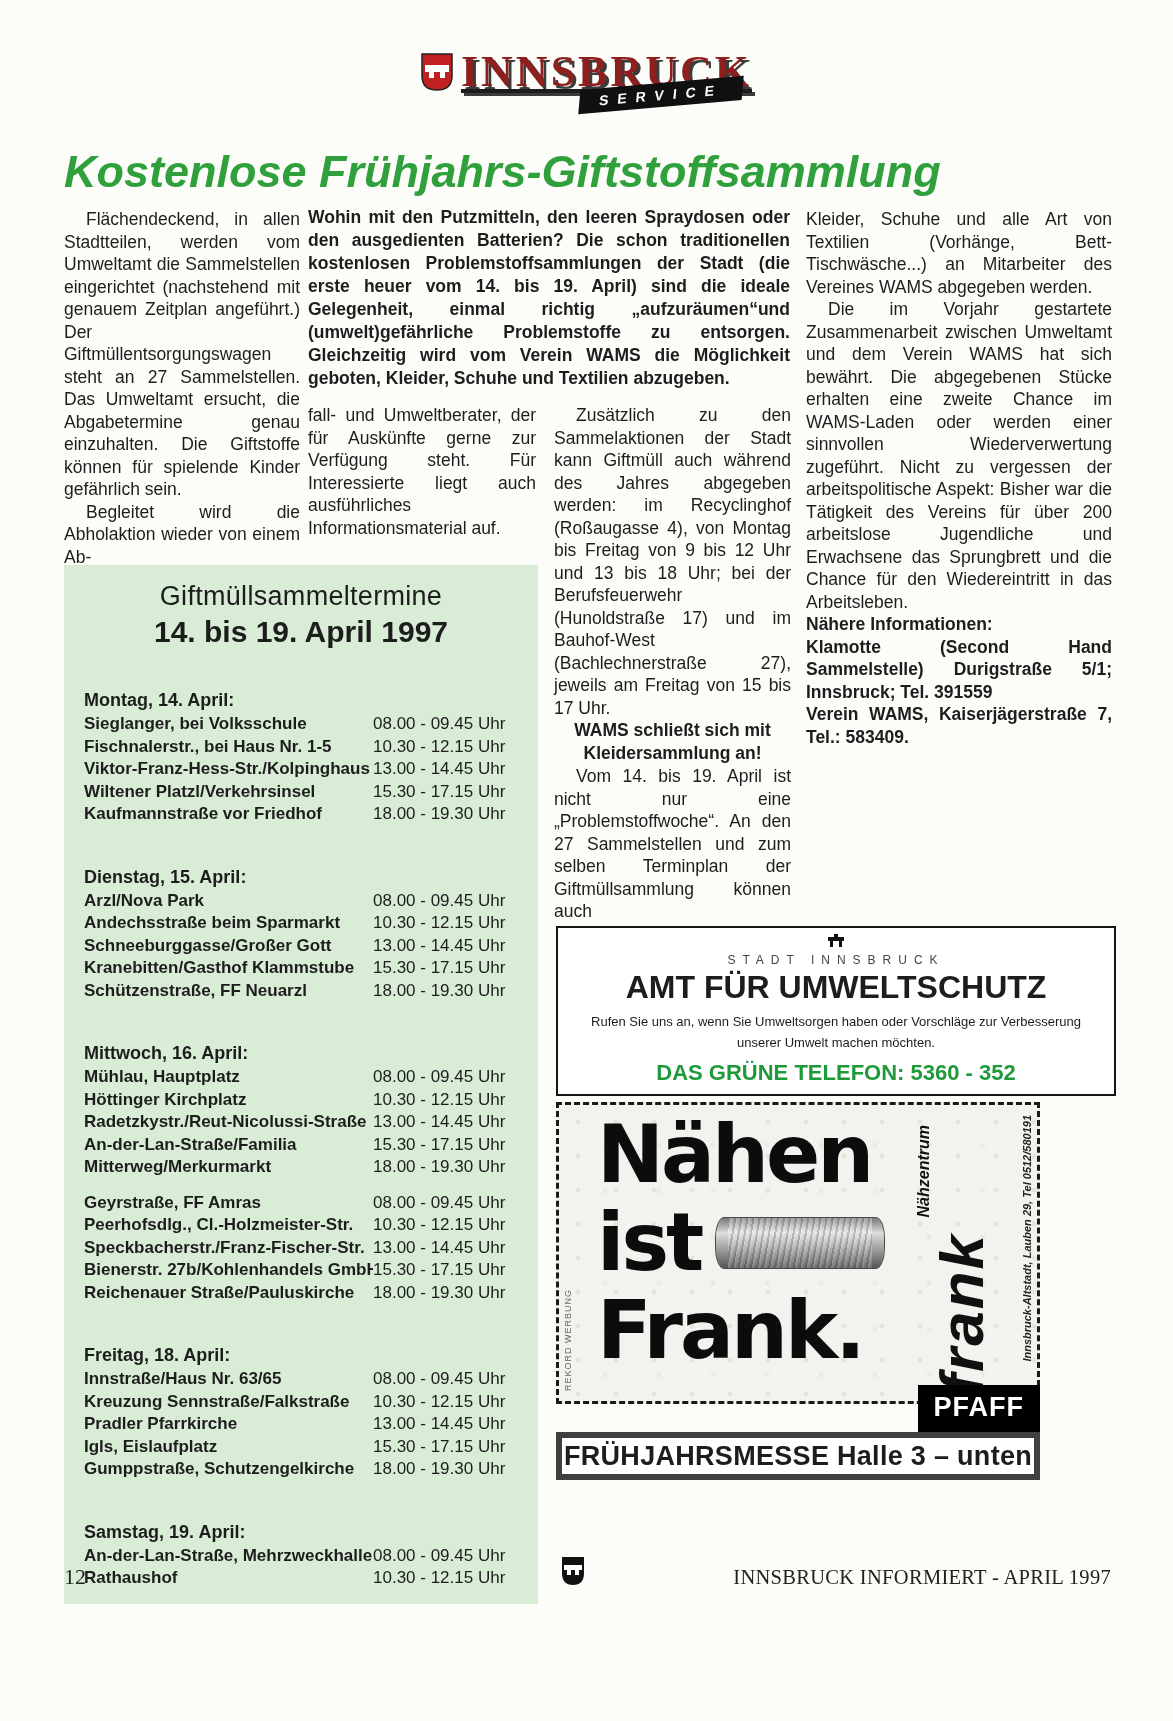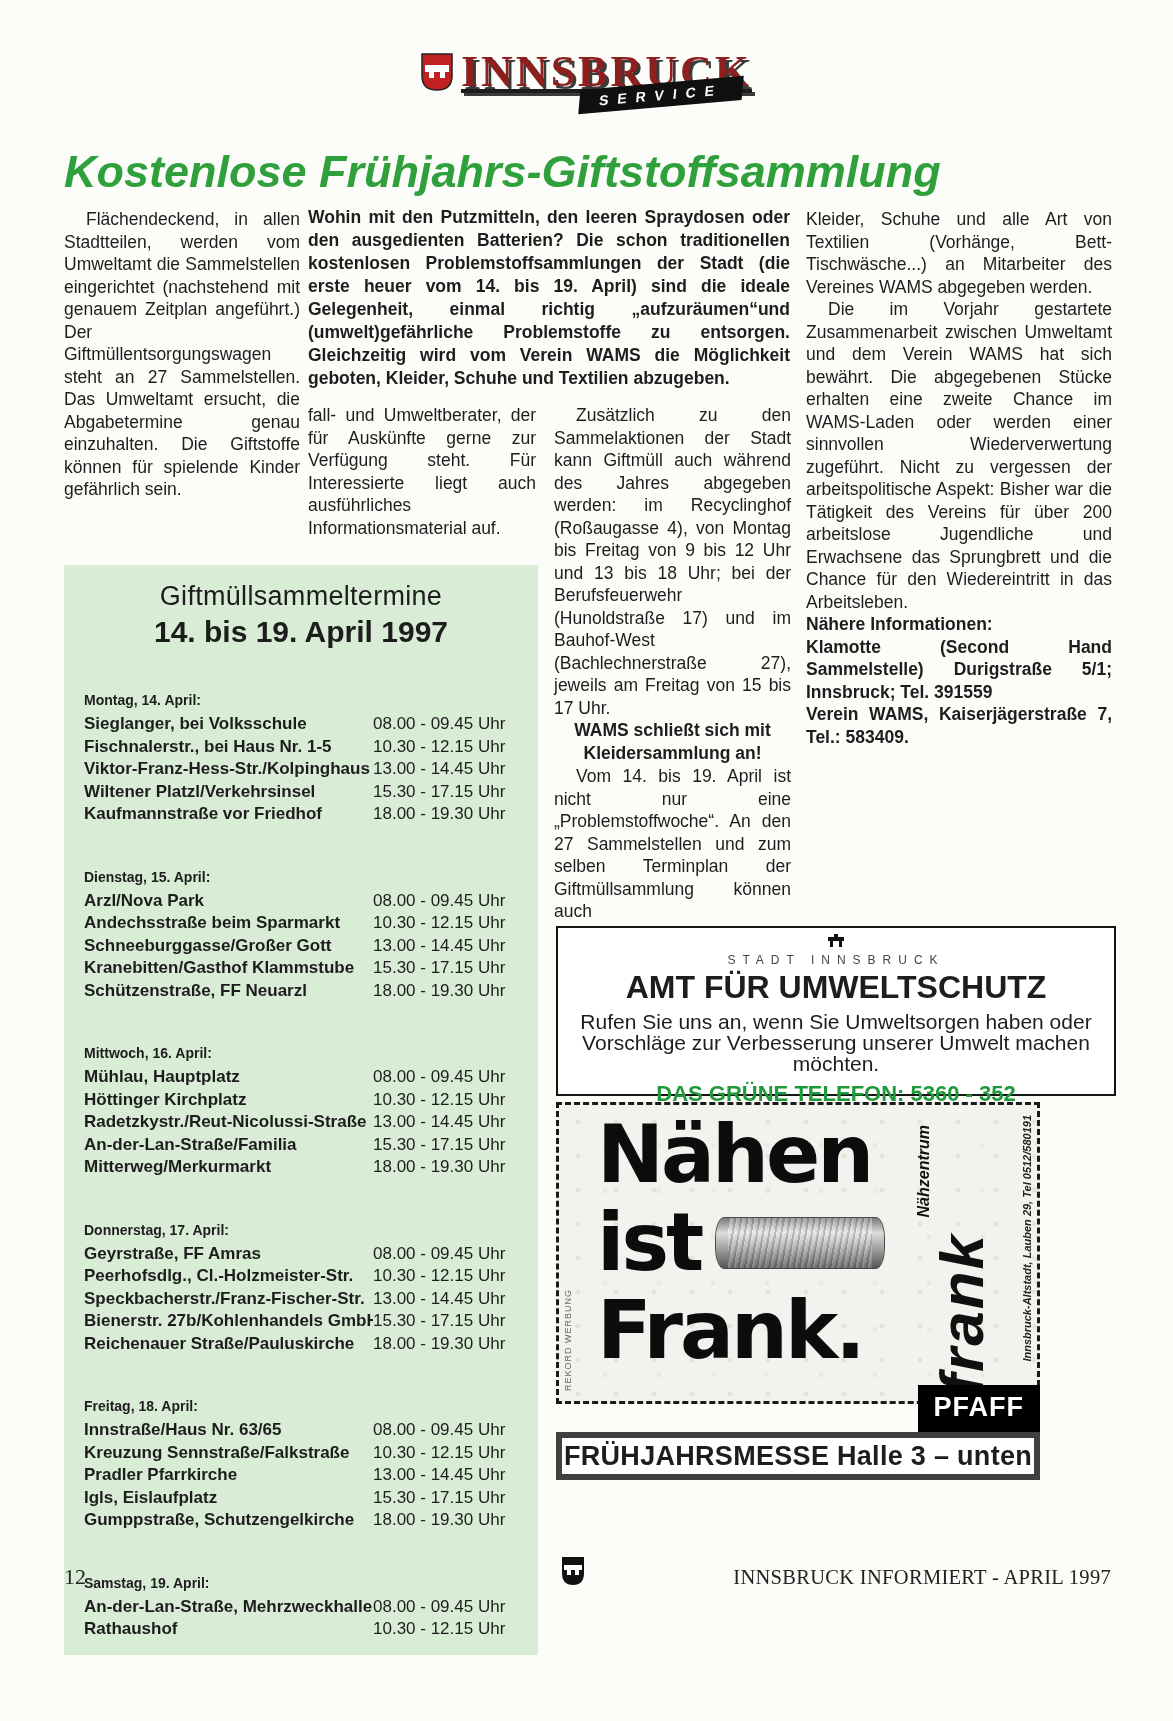--- a/index.html
+++ b/index.html
@@ -50,33 +50,33 @@
   .info-heading { margin-top: 16px; }
 
   
   .schedule-box {
     position: absolute; top: 565px; left: 64px; width: 474px; min-height: 938px;
     background: var(--box-green); padding: 16px 20px 14px;
   }
   .schedule-title  { font-size: 27px; font-weight: normal; text-align: center; letter-spacing: 0.3px; }
   .schedule-title2 { font-size: 30px; font-weight: bold; text-align: center; margin-top: 3px; }
   .day-block { margin-top: 13px; }
-  .day-header { font-weight: bold; font-size: 14px; line-height: 23px; margin-bottom: 1px; margin-top: 40px; }
+  .day-header { font-weight: bold; font-size: 18px; line-height: 23px; margin-bottom: 1px; margin-top: 40px; }
   .entry { display: flex; font-size: 17px; line-height: 22.5px; }
   .place { flex: 1 1 auto; white-space: nowrap; overflow: hidden; font-weight: bold; }
   .time  { flex: 0 0 145px; }
 
   
   .amt-box {
     position: absolute; top: 926px; left: 556px; width: 560px; height: 170px;
     background: #fff; border: 2px solid #161616; text-align: center; padding-top: 6px;
   }
   .amt-kicker { font-size: 12px; letter-spacing: 7px; color: #444; margin-top: 1px; }
   .amt-title  { font-size: 32px; font-weight: bold; margin-top: 2px; }
-  .amt-body   { font-size: 21px; line-height: 21px; margin-top: 5px; padding: 0 12px; }
+  .amt-body   { font-size: 13px; line-height: 21px; margin-top: 5px; padding: 0 12px; }
   .amt-phone  { font-size: 22px; font-weight: bold; color: var(--phone-green); margin-top: 7px; }
 
   
   .ad-box { position: absolute; top: 1102px; left: 556px; width: 484px; height: 330px; }
   .ad-dashed {
     position: absolute; left: 0; right: 0; top: 0; bottom: 28px;
     border: 3px dashed #1a1a1a; background-color: #f3f2ee;
     background-image: radial-gradient(circle, #e6e3da 2px, transparent 3px),
                       radial-gradient(circle, #eceade 2px, transparent 3px);
     background-size: 38px 34px, 54px 46px; background-position: 0 0, 19px 17px;
@@ -136,20 +136,21 @@
     </div>
     <div class="service-banner">
       <span>SERVICE</span>
     </div>
   </header>
 
   <h1 class="headline">Kostenlose Frühjahrs-Giftstoffsammlung</h1>
 
   <div class="body-text col-left">
     <p class="indent">Flächendeckend, in allen Stadtteilen, werden vom Umweltamt die Sammelstellen eingerichtet (nachstehend mit genauem Zeitplan angeführt.) Der Giftmüllentsorgungswagen steht an 27 Sammelstellen. Das Umweltamt ersucht, die Abgabetermine genau einzuhalten. Die Giftstoffe können für spielende Kinder gefährlich sein.</p>
+    <p class="indent">Begleitet wird die Abholaktion wieder von einem Ab-</p>
   </div>
 
   <div class="intro">Wohin mit den Putzmitteln, den leeren Spraydosen oder den ausgedienten Batterien? Die schon traditionellen kostenlosen Problemstoffsammlungen der Stadt (die erste heuer vom 14. bis 19. April) sind die ideale Gelegenheit, einmal richtig „aufzuräumen“und (umwelt)gefährliche Problemstoffe zu entsorgen. Gleichzeitig wird vom Verein WAMS die Möglichkeit geboten, Kleider, Schuhe und Textilien abzugeben.</div>
 
   <div class="body-text mid-col">
     <p>fall- und Umweltberater, der für Auskünfte gerne zur Verfügung steht. Für Interessierte liegt auch ausführliches Informationsmaterial auf.</p>
   </div>
 
   <div class="body-text third-col">
     <p class="indent">Zusätzlich zu den Sammelaktionen der Stadt kann Giftmüll auch während des Jahres abgegeben werden: im Recyclinghof (Roßaugasse 4), von Montag bis Freitag von 9 bis 12 Uhr und 13 bis 18 Uhr; bei der Berufsfeuerwehr (Hunoldstraße 17) und im Bauhof-West (Bachlechnerstraße 27), jeweils am Freitag von 15 bis 17 Uhr.</p>
@@ -232,21 +233,20 @@
           <div class="entry">
             <span class="place">An-der-Lan-Straße/Familia</span>
             <span class="time">15.30 - 17.15 Uhr</span>
           </div>
           <div class="entry">
             <span class="place">Mitterweg/Merkurmarkt</span>
             <span class="time">18.00 - 19.30 Uhr</span>
           </div>
         </div>
         <div class="day-block">
-          <div class="day-header">Donnerstag, 17. April:</div>
           <div class="entry">
             <span class="place">Geyrstraße, FF Amras</span>
             <span class="time">08.00 - 09.45 Uhr</span>
           </div>
           <div class="entry">
             <span class="place">Peerhofsdlg., Cl.-Holzmeister-Str.</span>
             <span class="time">10.30 - 12.15 Uhr</span>
           </div>
           <div class="entry">
             <span class="place">Speckbacherstr./Franz-Fischer-Str.</span>

